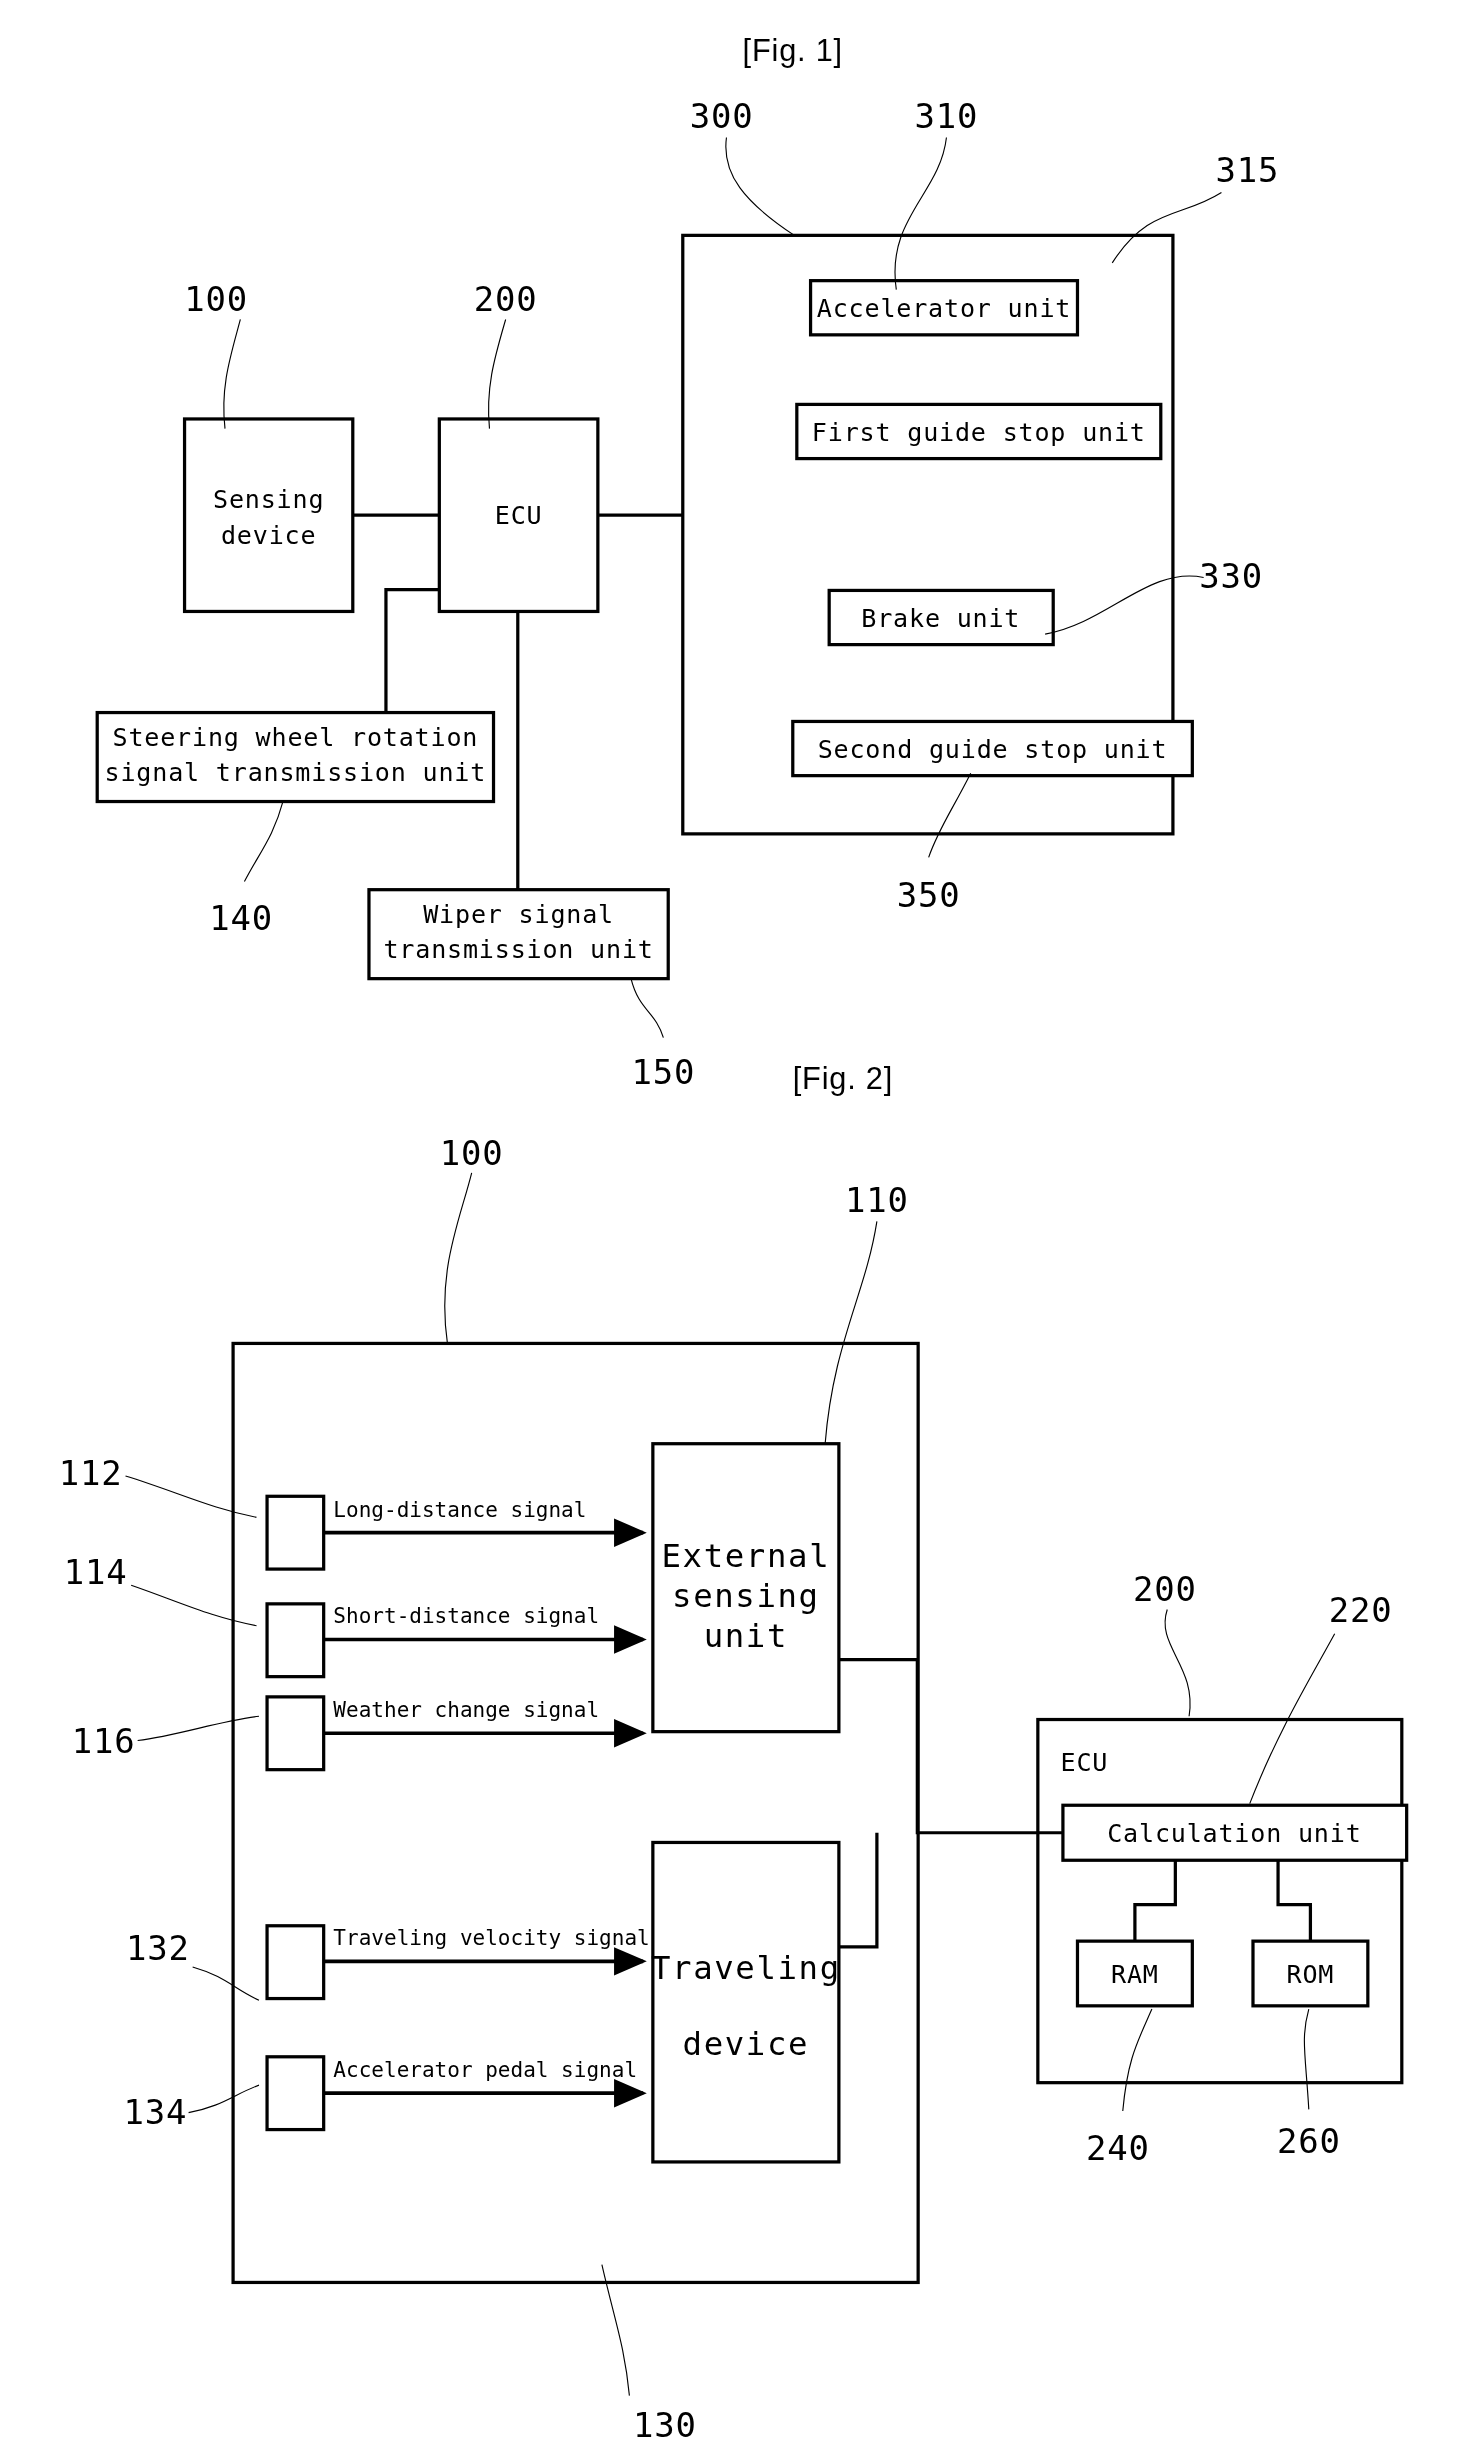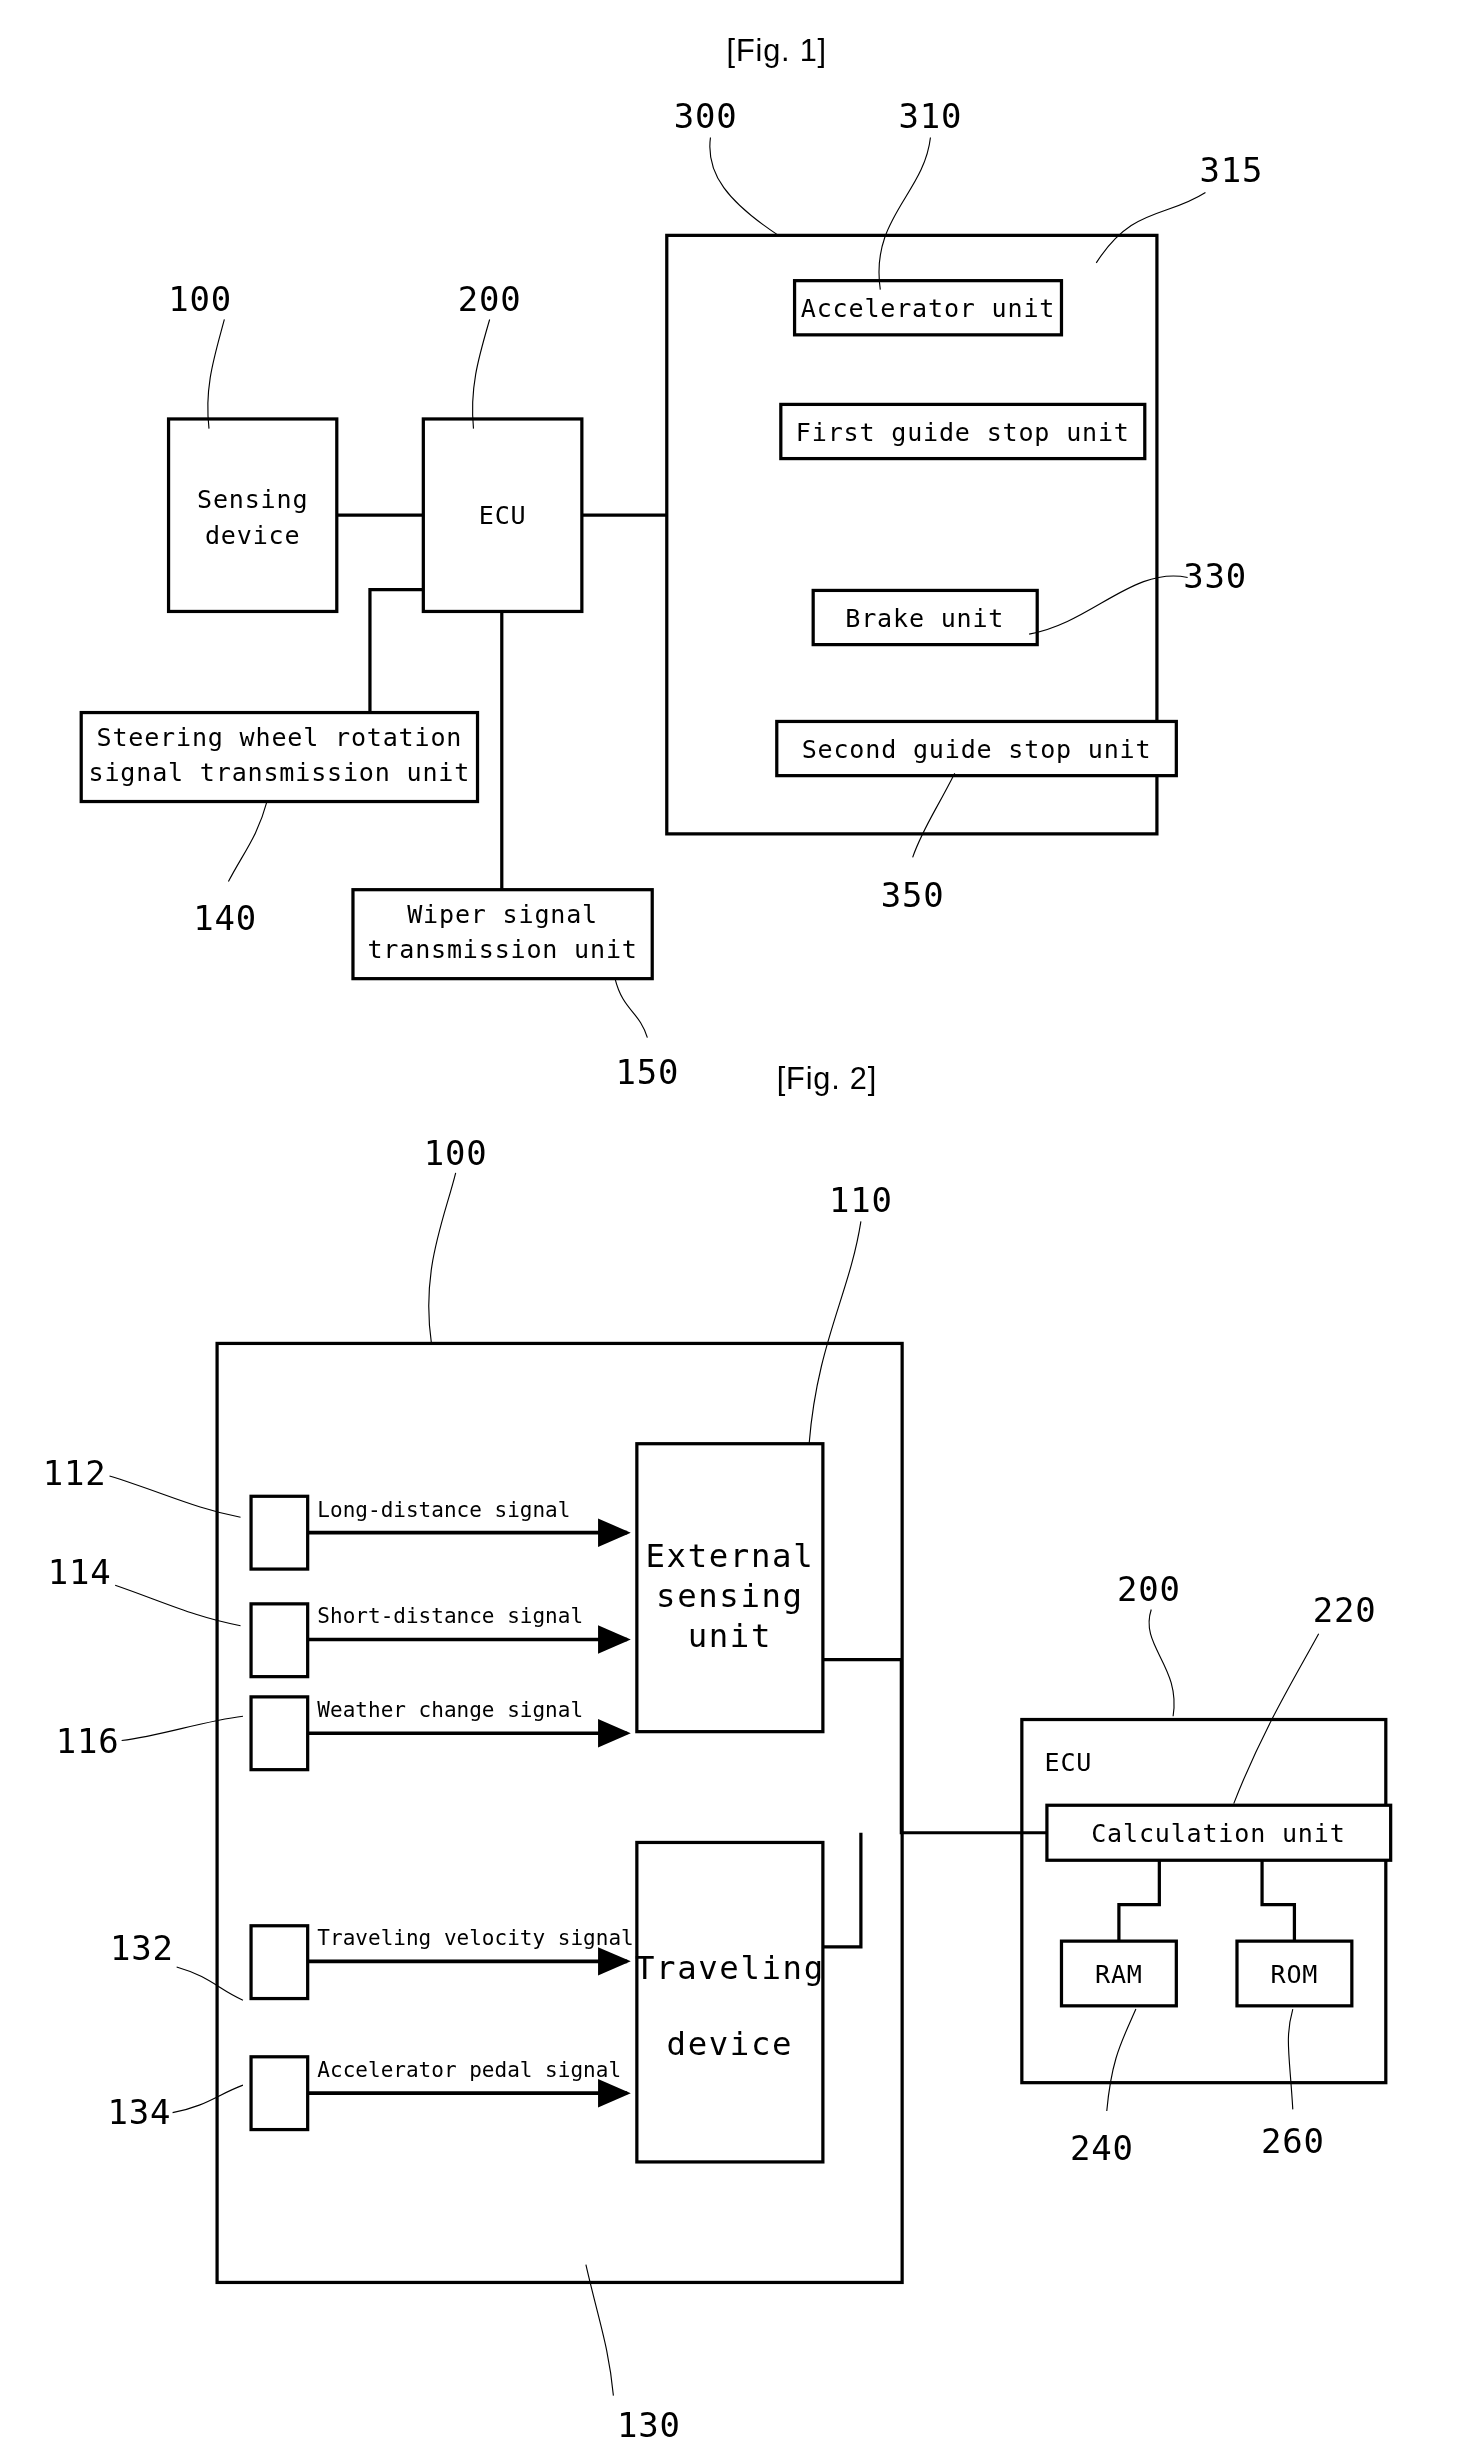--- a/index.html
+++ b/index.html
@@ -9,21 +9,21 @@
   }
   body {
     width: 1484px;
     height: 2462px;
     position: relative;
     font-family: "DejaVu Sans Mono", monospace;
     overflow: hidden;
   }
   #sheet {
     position: absolute;
-    left: 0; top: 0;
+    left: 16px; top: 0;
     width: 1200px;
     height: 2462px;
   }
   svg.figure {
     position: absolute;
     left: 0;
     top: 0;
     width: 1484px;
     height: 2462px;
     overflow: visible;

